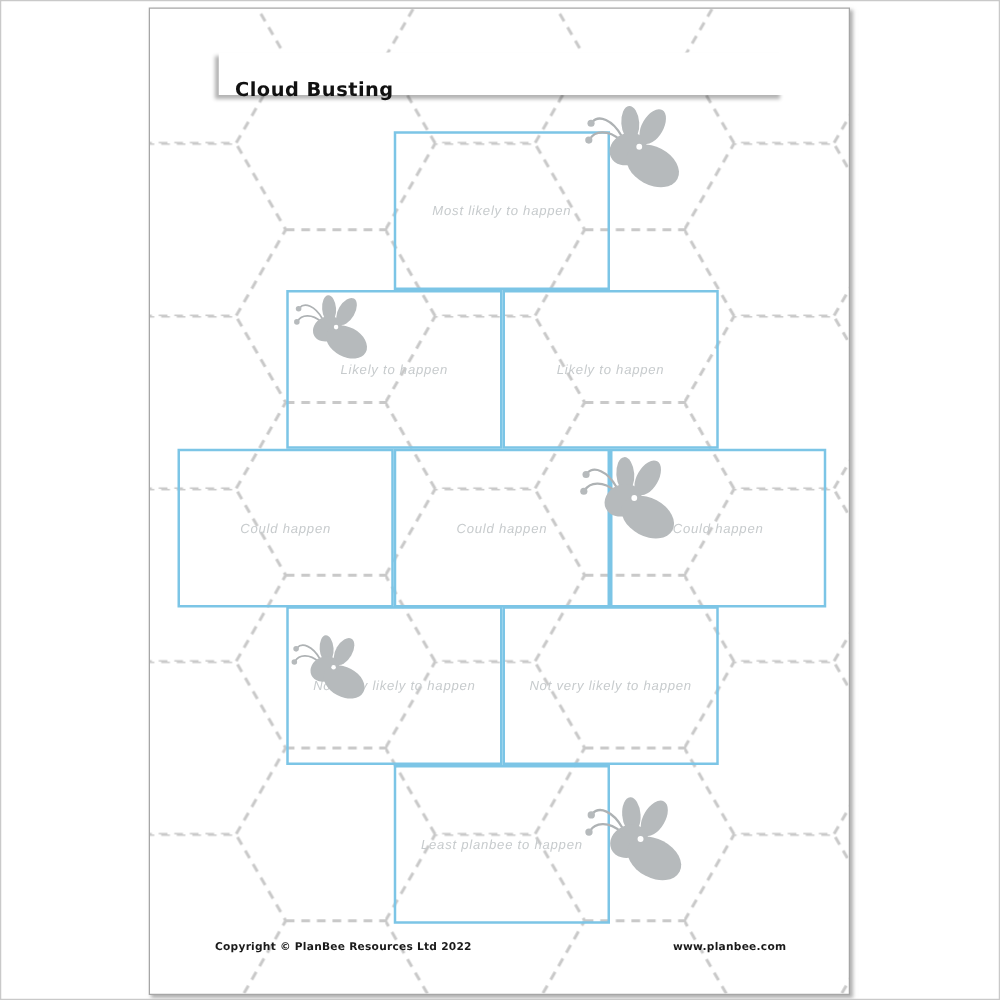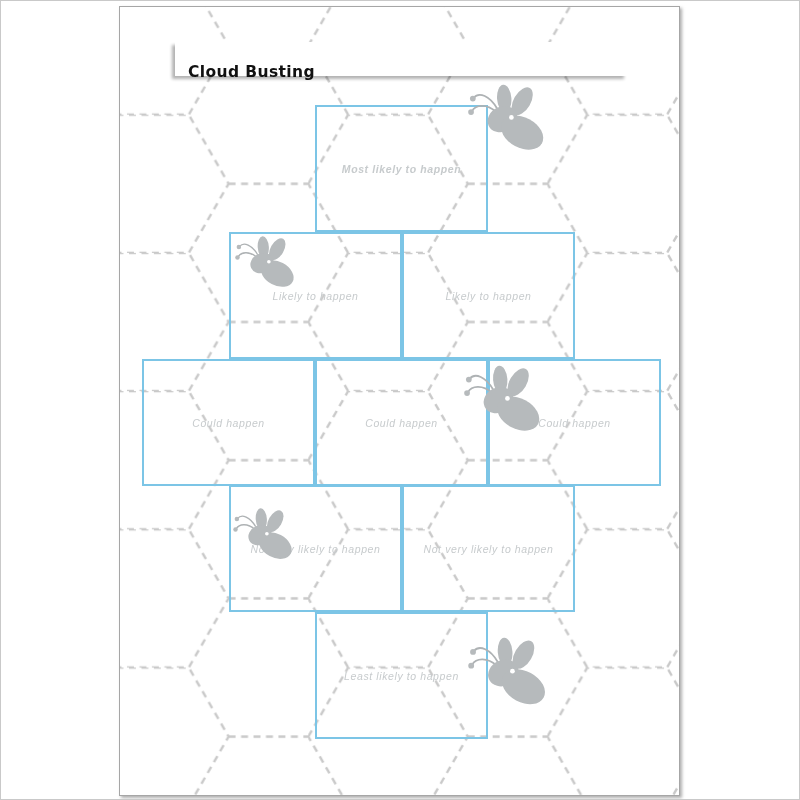--- a/index.html
+++ b/index.html
@@ -27,21 +27,21 @@
   }
   .box{
     position:absolute;width:173px;height:127px;box-sizing:border-box;
     border:2px solid #7cc5e6;display:flex;align-items:center;justify-content:center;
     z-index:2;background:transparent;
   }
   .box .lbl{
     font-family:"Liberation Sans",sans-serif;font-style:italic;
     font-size:10.5px;letter-spacing:0.6px;color:#c7cbcd;text-align:center;
   }
-  .b0{left:195px;top:98px;font-weight:bold;}
+  .b0{left:195px;top:98px;}
   .b1{left:109px;top:225px;}  .b2{left:282px;top:225px;}
   .b3{left:22px; top:352px;}  .b4{left:195px;top:352px;}  .b5{left:368px;top:352px;}
   .b6{left:109px;top:478px;}  .b7{left:282px;top:478px;}
   .b8{left:195px;top:605px;}
   .bees{position:absolute;left:0;top:0;width:100%;height:100%;z-index:4;pointer-events:none;}
   .footer{
     position:absolute;left:52px;right:50px;top:744px;height:14px;
     display:flex;align-items:center;justify-content:space-between;z-index:5;
   }
   .footer span{
@@ -82,21 +82,21 @@
     <div class="box b5">
       <span class="lbl">Could happen</span>
     </div>
     <div class="box b6">
       <span class="lbl">Not very likely to happen</span>
     </div>
     <div class="box b7">
       <span class="lbl">Not very likely to happen</span>
     </div>
     <div class="box b8">
-      <span class="lbl">Least likely to happen</span>
+      <span class="lbl">Least planbee to happen</span>
     </div>
 
     <svg class="bees" viewBox="0 0 561 790">
       <defs>
         <g id="bee">
           <path d="M36,26 C28,12 16,7 10,14" fill="none" stroke="#aeb2b4" stroke-width="2"></path>
           <circle cx="9" cy="15" r="3.2" fill="#b6babc"></circle>
           <path d="M35,30 C24,20 12,22 8,29" fill="none" stroke="#aeb2b4" stroke-width="2"></path>
           <circle cx="7" cy="30" r="3.2" fill="#b6babc"></circle>
           <ellipse cx="44" cy="15" rx="8" ry="15.5" transform="rotate(-4 44 15)" fill="#b6babc"></ellipse>
@@ -120,15 +120,19 @@
         </g>
       <g transform="translate(346,633) scale(0.92)">
           <use href="#bee"></use>
         </g>
     </svg>
 
     <div class="header">
       <span>Cloud Busting</span>
     </div>
 
+    <div class="footer">
+      <span>Copyright © PlanBee Resources Ltd 2022</span>
+      <span>www.planbee.com</span>
+    </div>
 
   </div>
 </div>
 
 </body></html>

